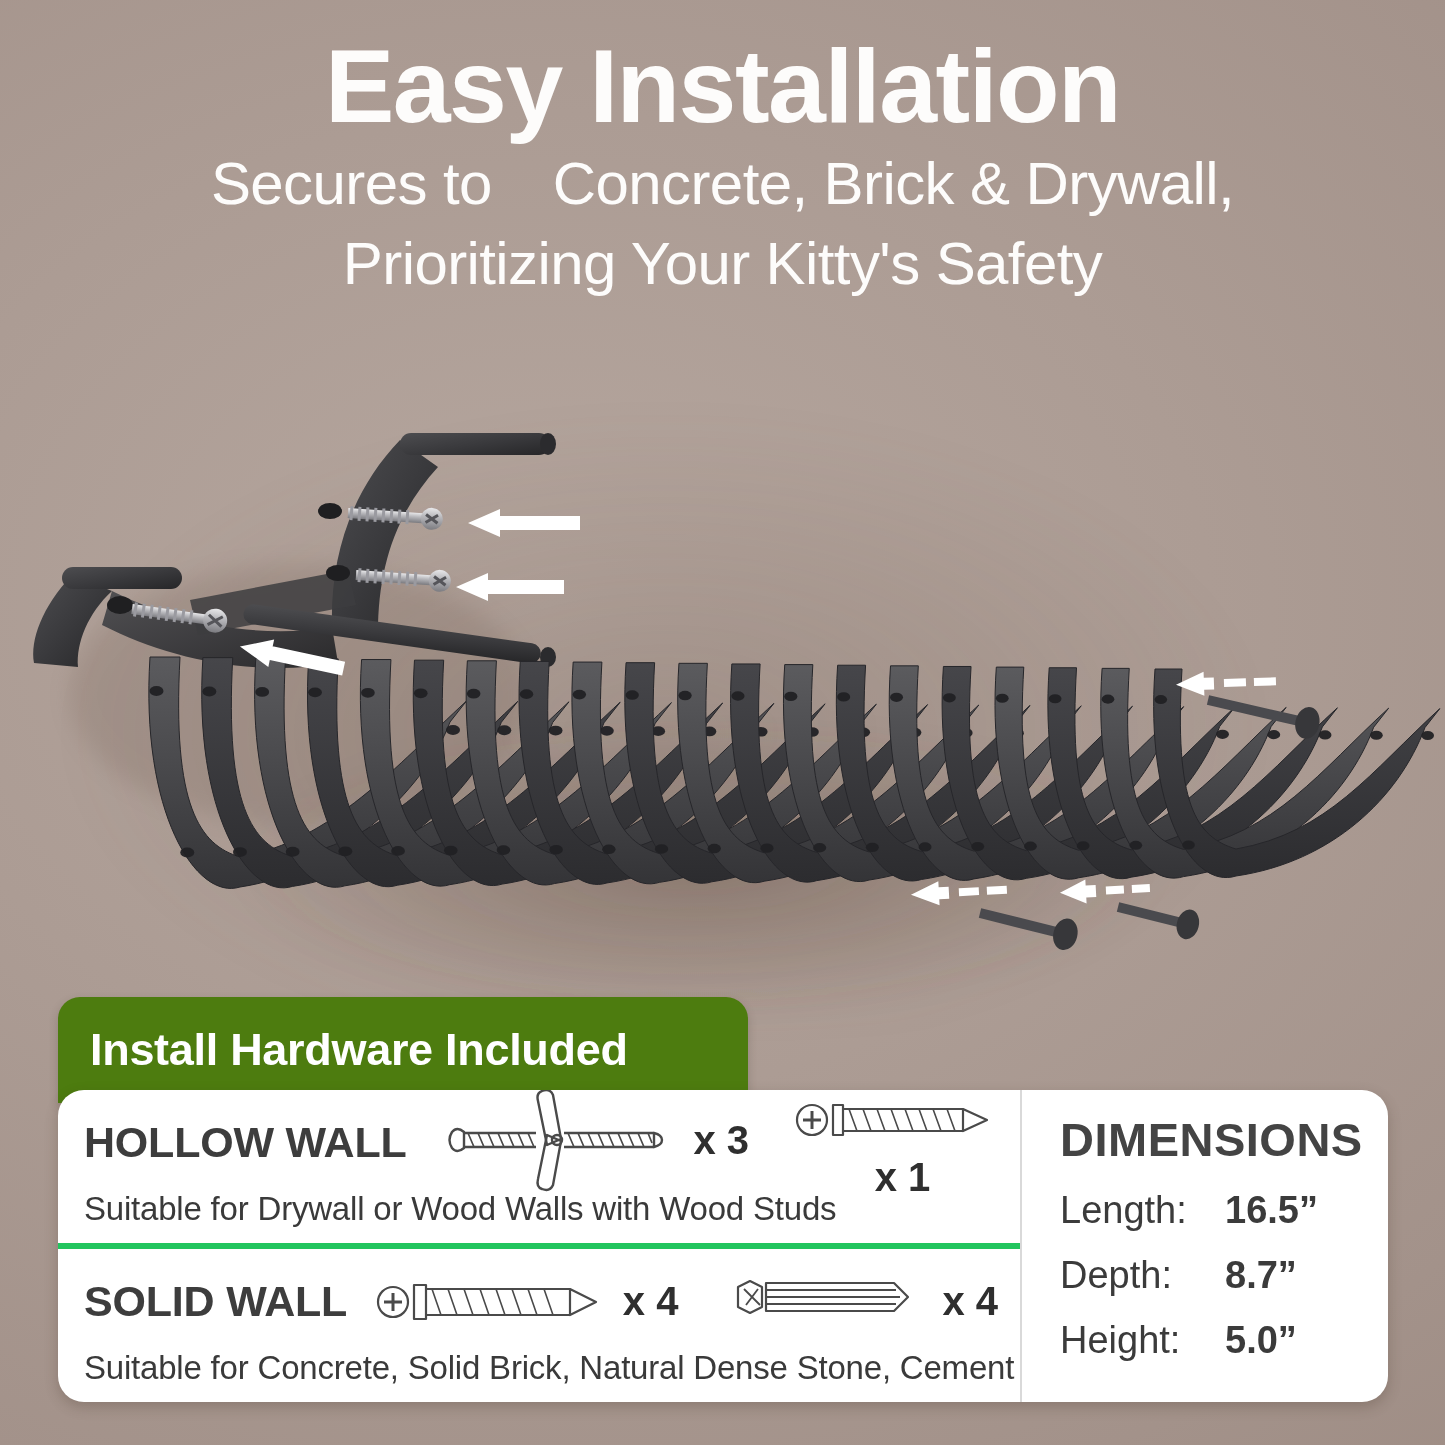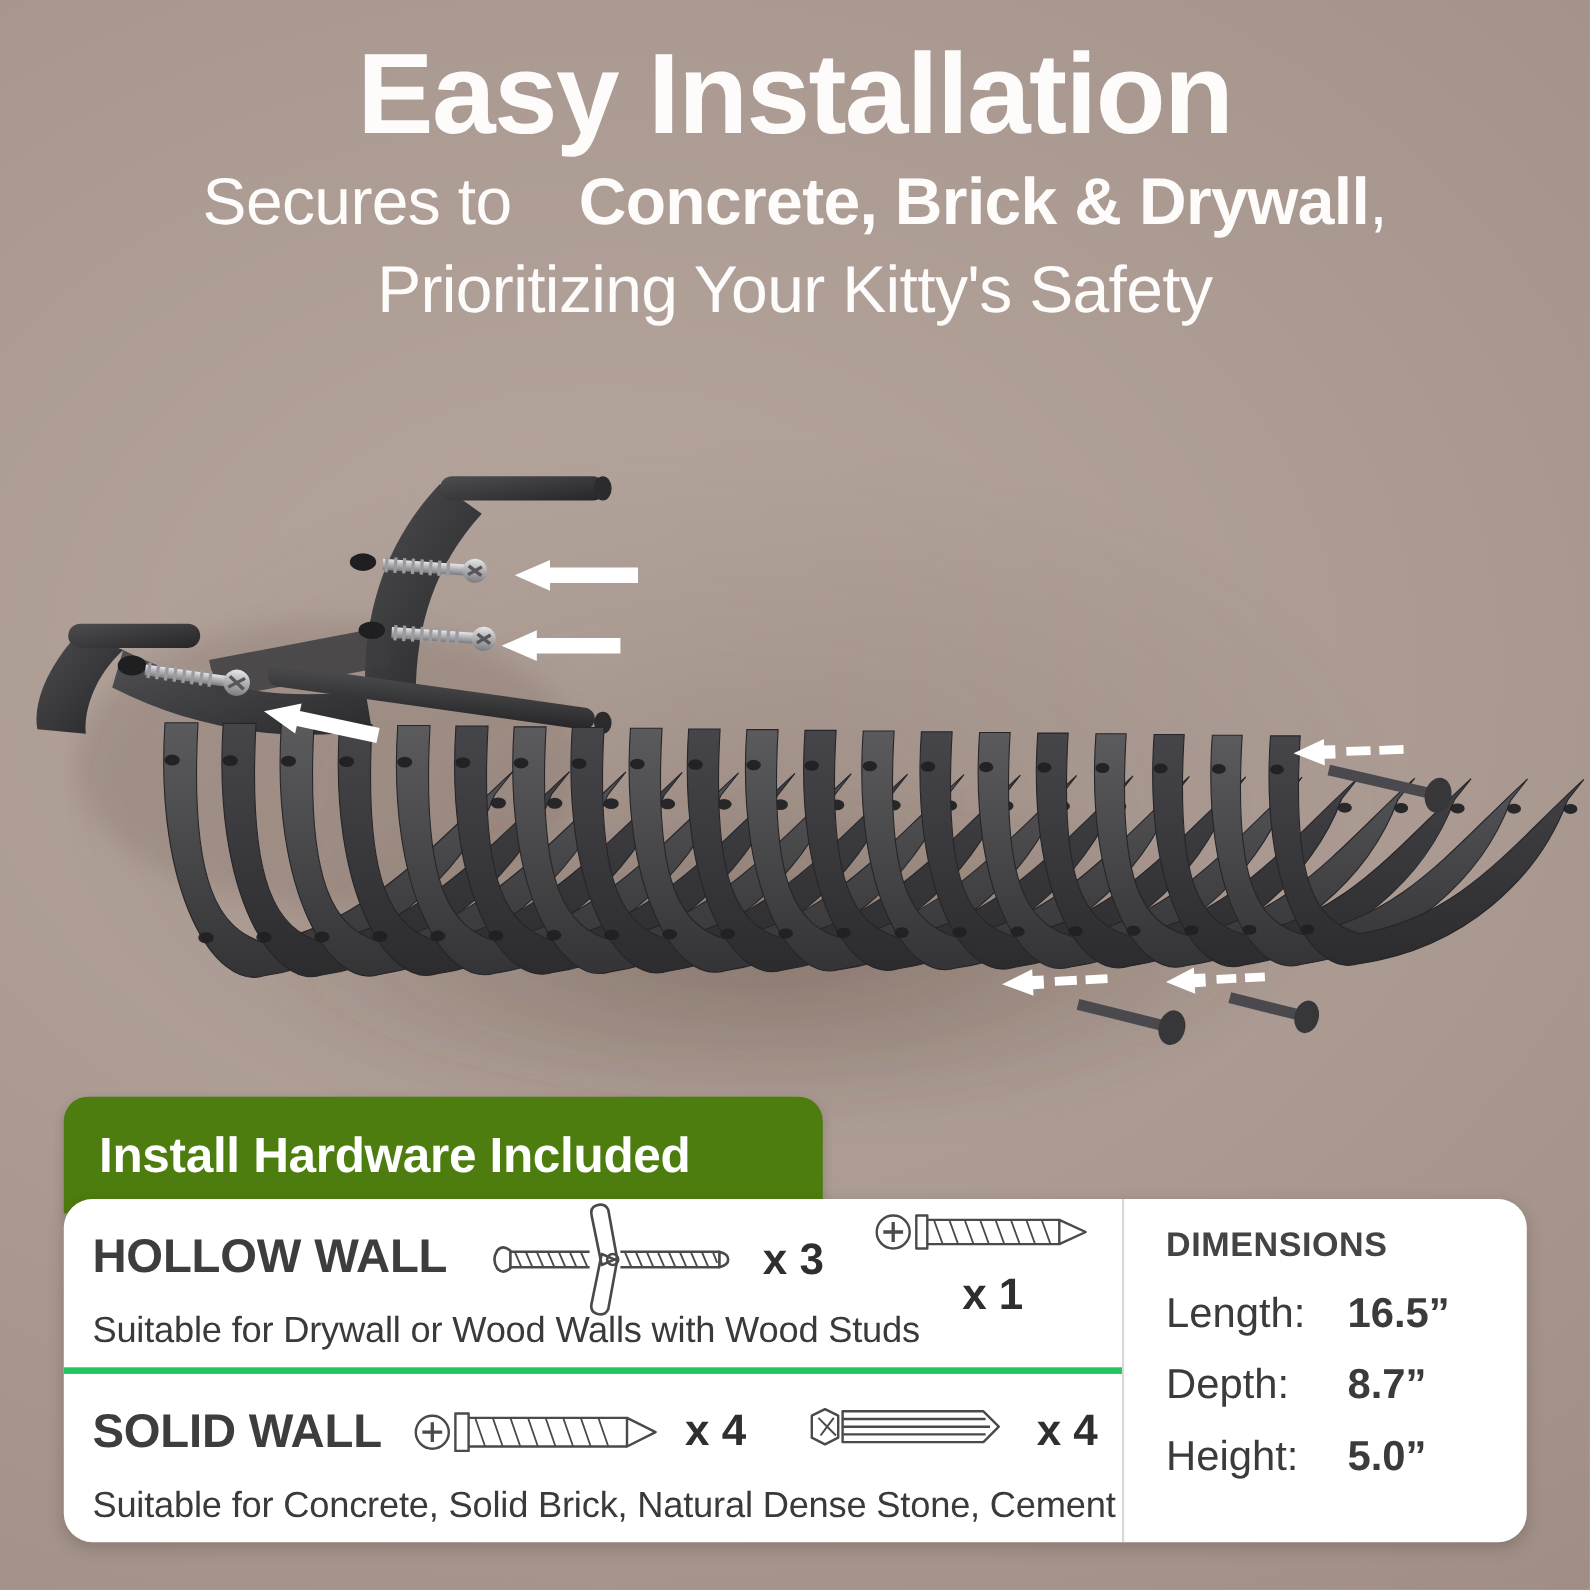--- a/index.html
+++ b/index.html
@@ -26,21 +26,21 @@
   
   .headline-wrap{position:absolute;left:0;right:0;top:31px;text-align:center;}
   h1.title{
     margin:0;color:#fdfcfb;font-weight:bold;
     font-size:104px;line-height:1.06;letter-spacing:-1.5px;
   }
   .sub{
     margin:0;color:#fdfcfb;font-size:60px;line-height:1.23;
     letter-spacing:-.6px;font-weight:400;padding-top:6px;
   }
-  .sub b{font-weight:bold;margin-left:45px;}
+  .sub b{font-weight:normal;margin-left:45px;}
 
   
   .product{position:absolute;left:0;top:395px;width:1445px;height:640px;}
   .product svg{display:block;}
 
   
   .card{
     position:absolute;left:58px;top:1090px;width:1330px;height:312px;
     background:#ffffff;border-radius:26px;
     box-shadow:0 5px 14px rgba(60,40,30,.24);
@@ -63,27 +63,27 @@
     padding:26px 0 0 38px;box-sizing:border-box;
   }
 
   .hw-row{flex:1;padding:0 0 0 26px;box-sizing:border-box;display:flex;flex-direction:column;justify-content:center;}
   .hw-row.bordered{border-top:6px solid #22c55e;}
   .hw-top{display:flex;align-items:center;height:74px;}
   .hw-name{
     font-size:43px;font-weight:bold;color:#3d3d3d;letter-spacing:-.2px;
     white-space:nowrap;
   }
-  .hw-items{display:flex;align-items:flex-end;margin-left:auto;padding-right:22px;}
+  .hw-items{display:flex;align-items:flex-start;margin-left:auto;padding-right:22px;}
   .hw-item{display:flex;align-items:center;}
   .hw-qty{font-size:40px;font-weight:bold;color:#2f2f2f;margin-left:14px;white-space:nowrap;}
   .hw-icon{display:block;}
   .hw-desc{font-size:33px;color:#3a3a3a;letter-spacing:-.2px;padding-top:10px;white-space:nowrap;}
 
-  .dim-title{font-size:31px;font-weight:bold;color:#444;letter-spacing:.5px;line-height:1;}
+  .dim-title{font-size:47px;font-weight:bold;color:#444;letter-spacing:.5px;line-height:1;}
   .dim-list{margin-top:26px;}
   .dim-row{display:flex;align-items:baseline;font-size:38px;color:#3b3b3b;margin-bottom:22px;}
   .dim-label{min-width:165px;}
   .dim-value{font-weight:bold;}
 </style>
 </head>
 <body>
 
 <div class="stage">
 

